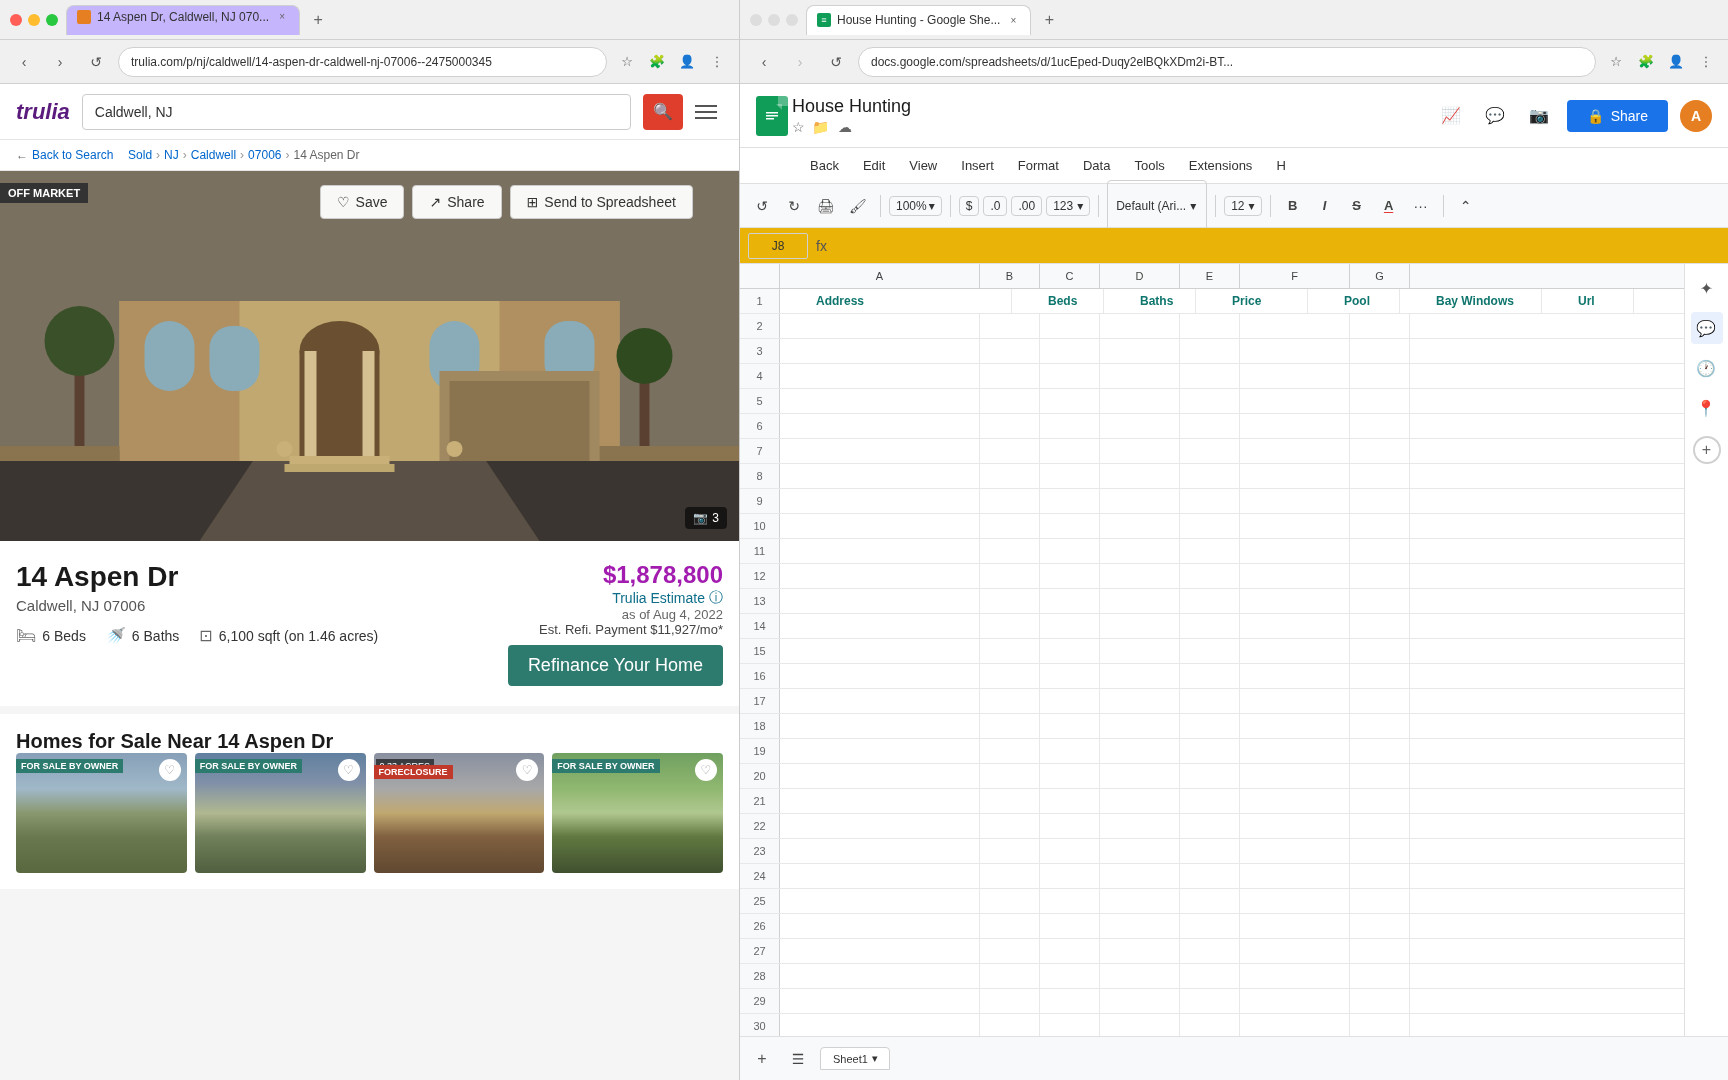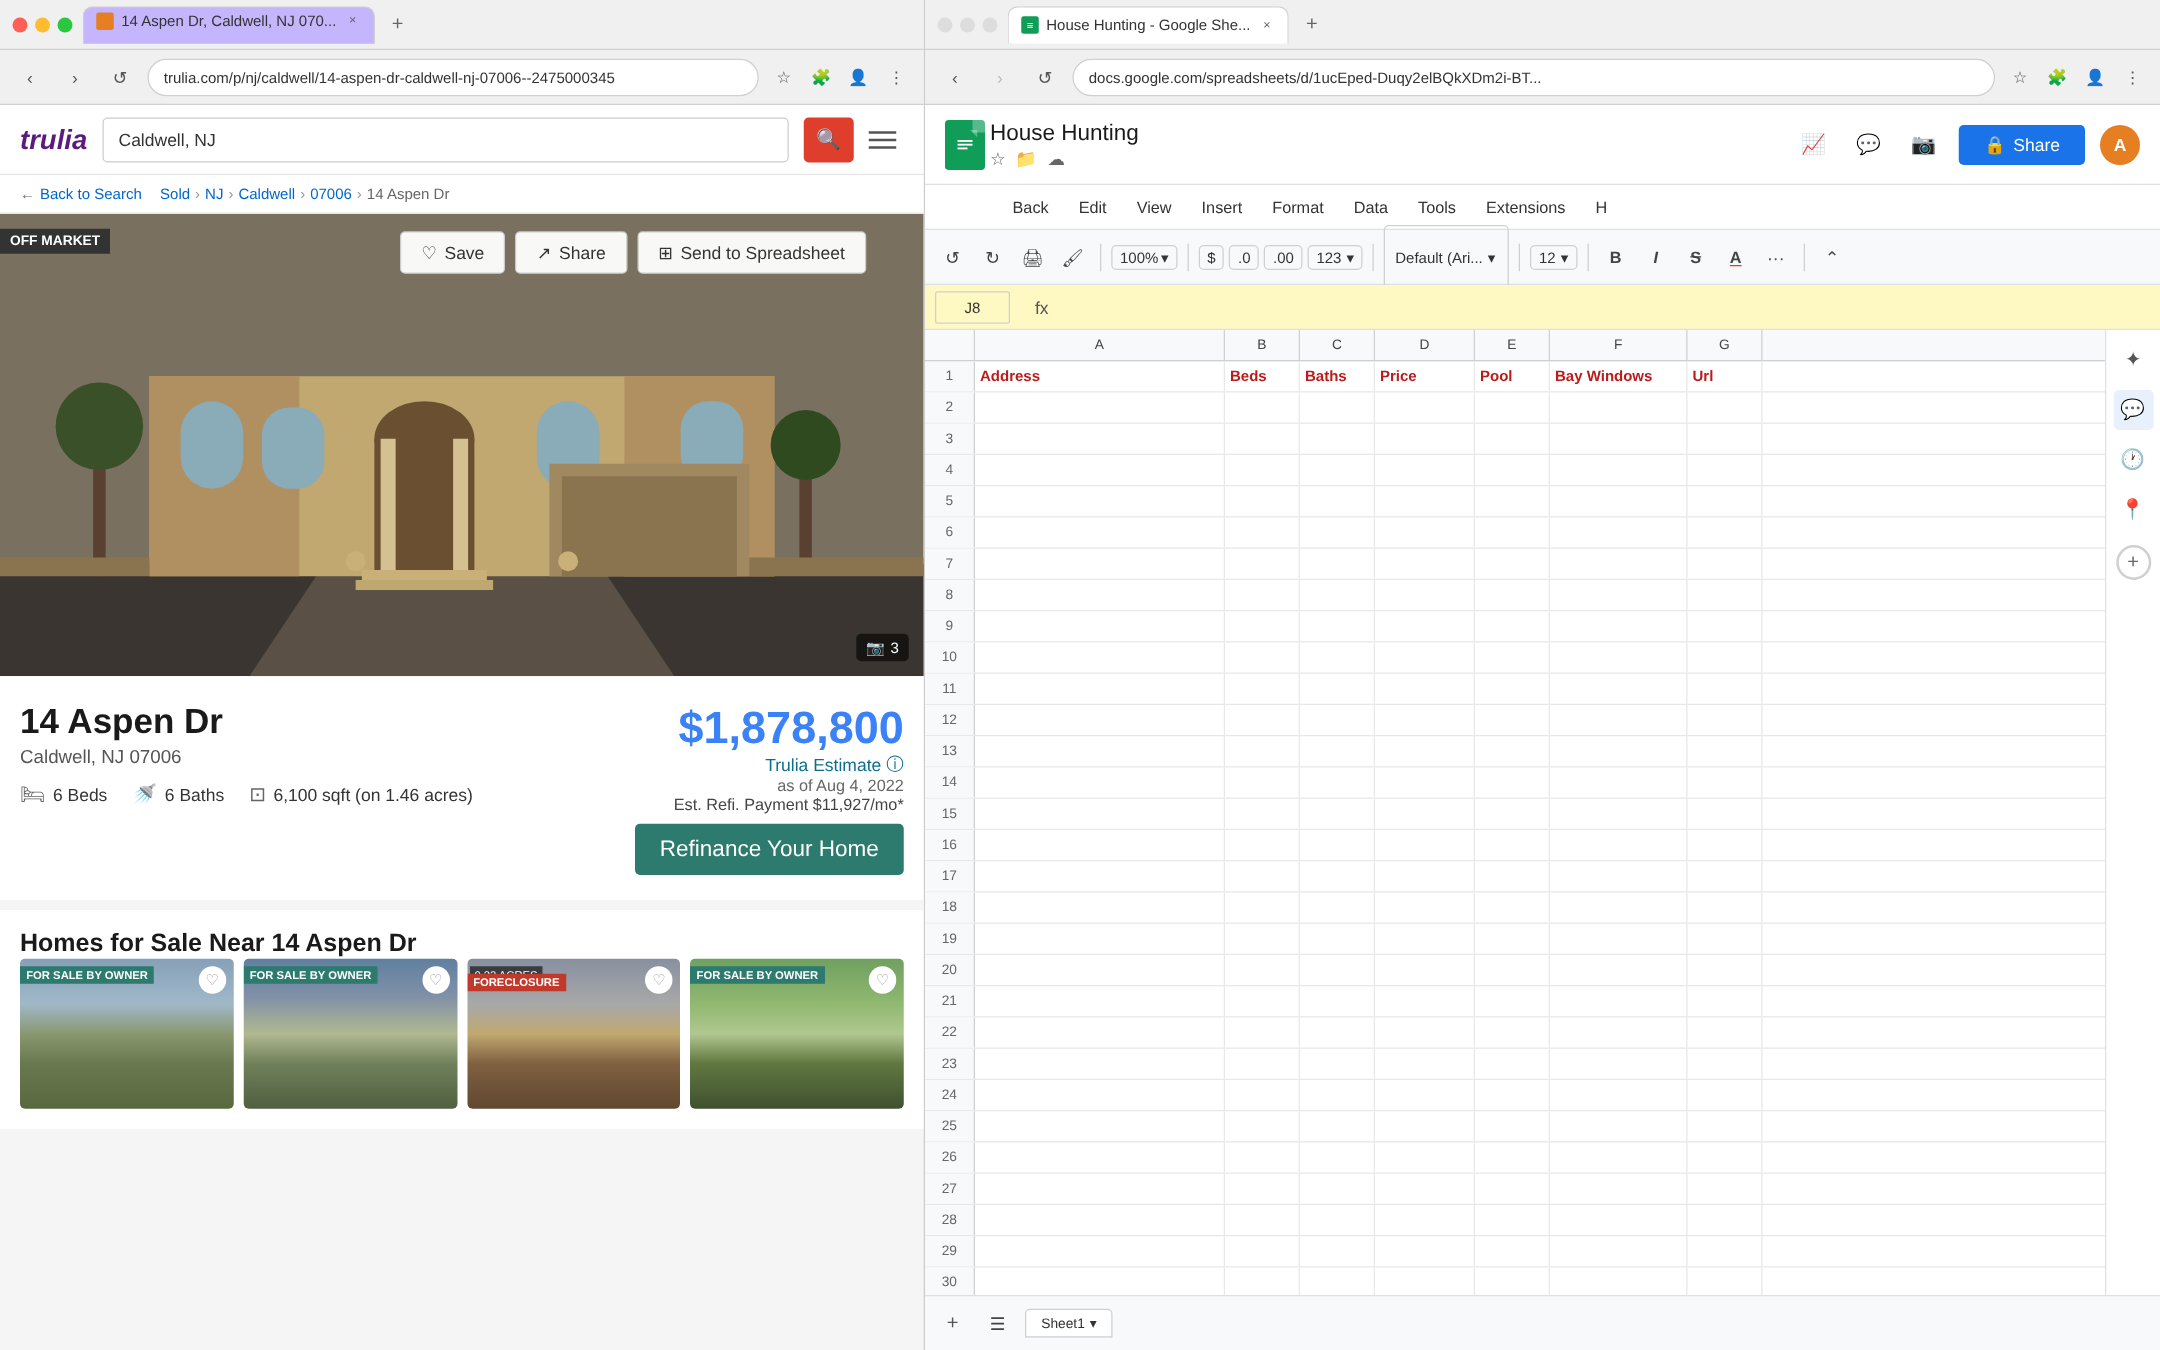--- a/index.html
+++ b/index.html
@@ -302,23 +302,23 @@
     .spec-icon {
       color: #666;
       font-size: 16px;
     }
 
     .price-section {
       text-align: right;
     }
 
     .price-value {
-      font-size: 36px;
+      font-size: 24px;
       font-weight: 600;
-      color: #3b82f6;
+      color: #a21caf;
     }
 
     .trulia-estimate {
       color: #0d6e8a;
       font-size: 14px;
       display: flex;
       align-items: center;
       gap: 4px;
       justify-content: flex-end;
     }
@@ -707,26 +707,26 @@
       font-size: 13px;
       font-weight: 600;
       color: #444;
       cursor: pointer;
       border: none;
       background: none;
     }
 
     
     .formula-bar {
-      background: #fef9c3;
+      background: #eab308;
       height: 36px;
       display: flex;
       align-items: center;
       padding: 0 8px;
-      gap: 20px;
+      gap: 8px;
       border-bottom: 1px solid #e0e0e0;
     }
 
     .cell-ref {
       width: 60px;
       height: 26px;
       border: 1px solid #d0d0d0;
       border-radius: 2px;
       display: flex;
       align-items: center;
@@ -817,21 +817,22 @@
     }
 
     .header-cell {
       font-weight: 600;
       color: #1a1a1a;
       font-size: 12px;
     }
 
     .row-1 .grid-cell {
       font-weight: 600;
-      color: #b91c1c;
+      color: #0f766e;
+      margin-left: 32px;
     }
 
     
     .sheets-bottom {
       height: 44px;
       background: #f8f9fa;
       border-top: 1px solid #e0e0e0;
       display: flex;
       align-items: center;
       padding: 0 8px;

